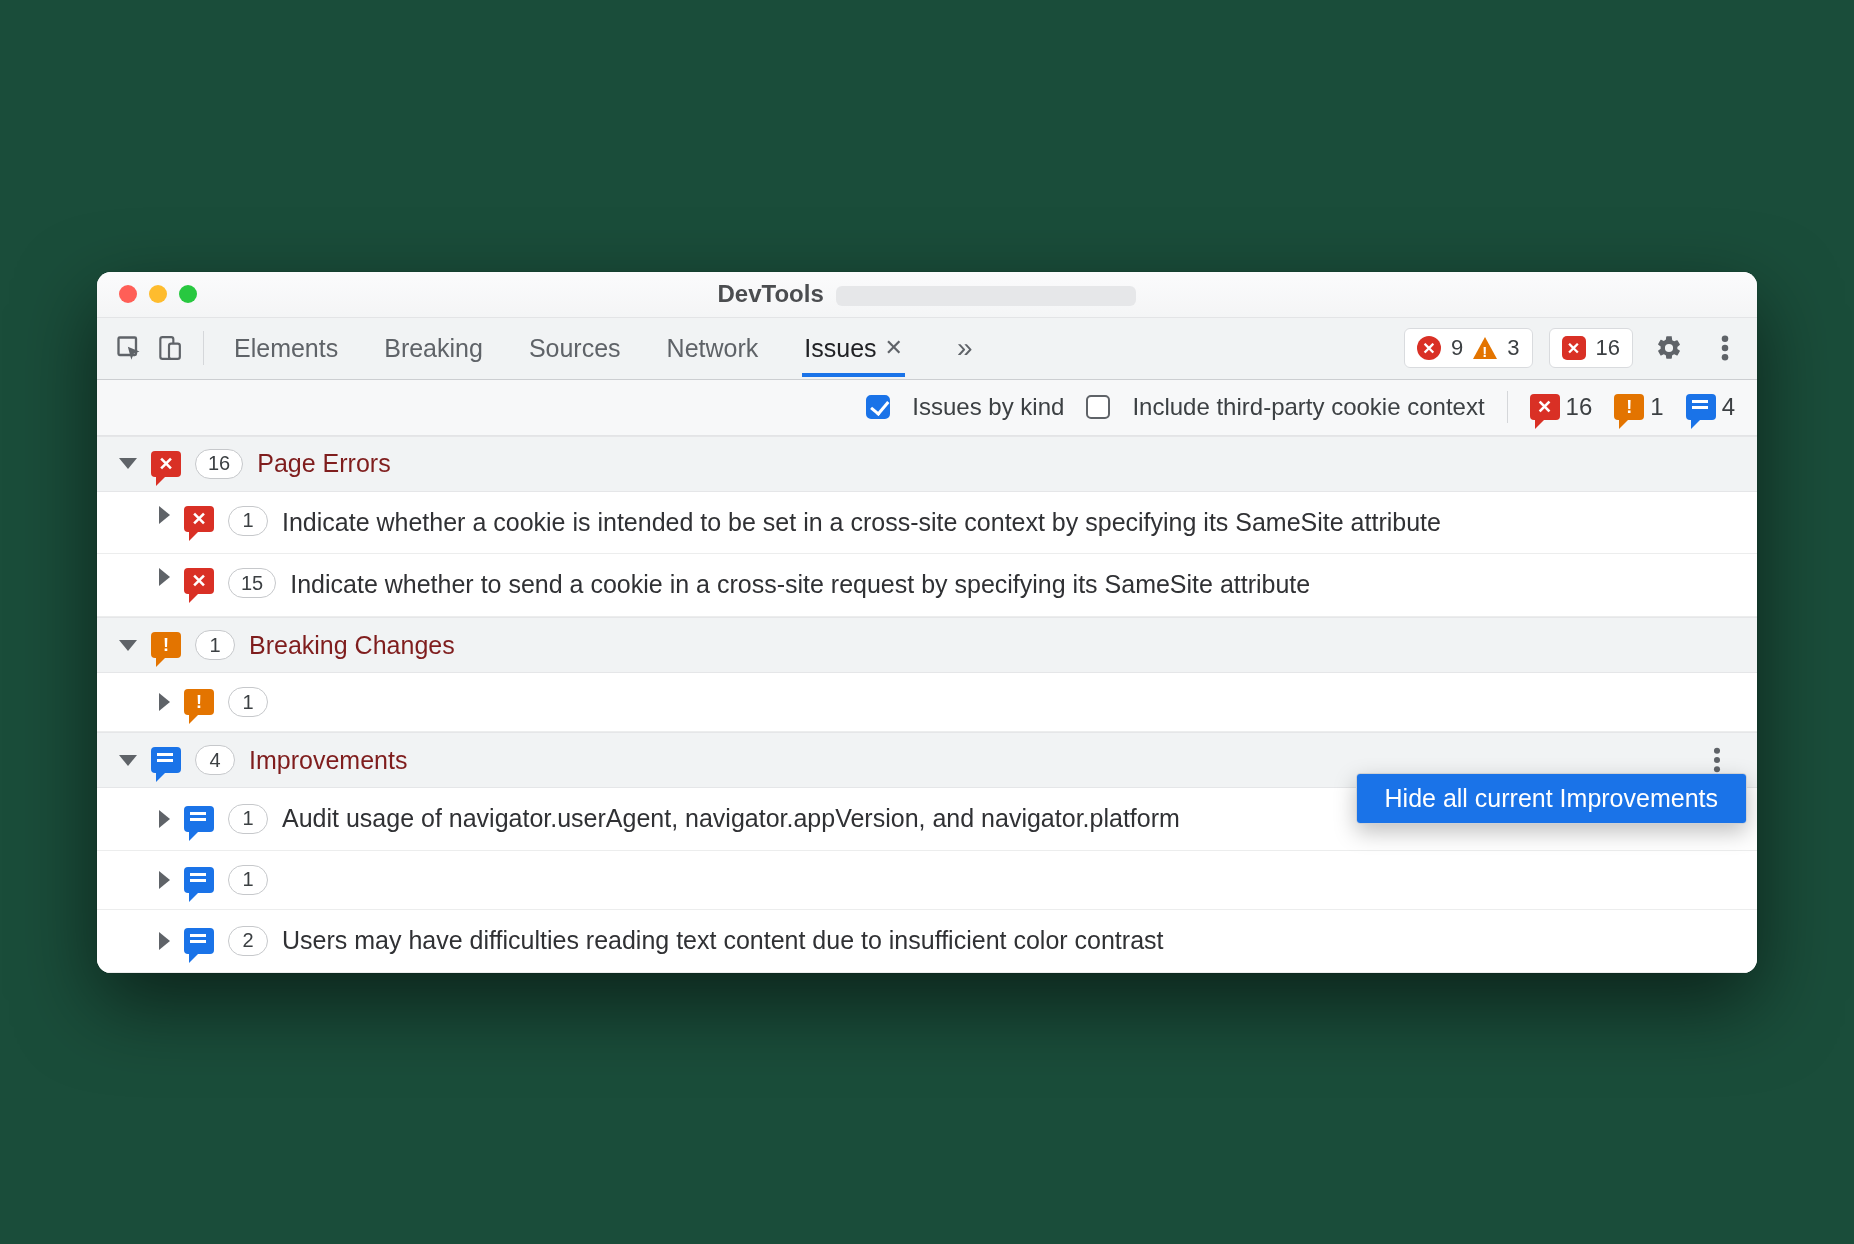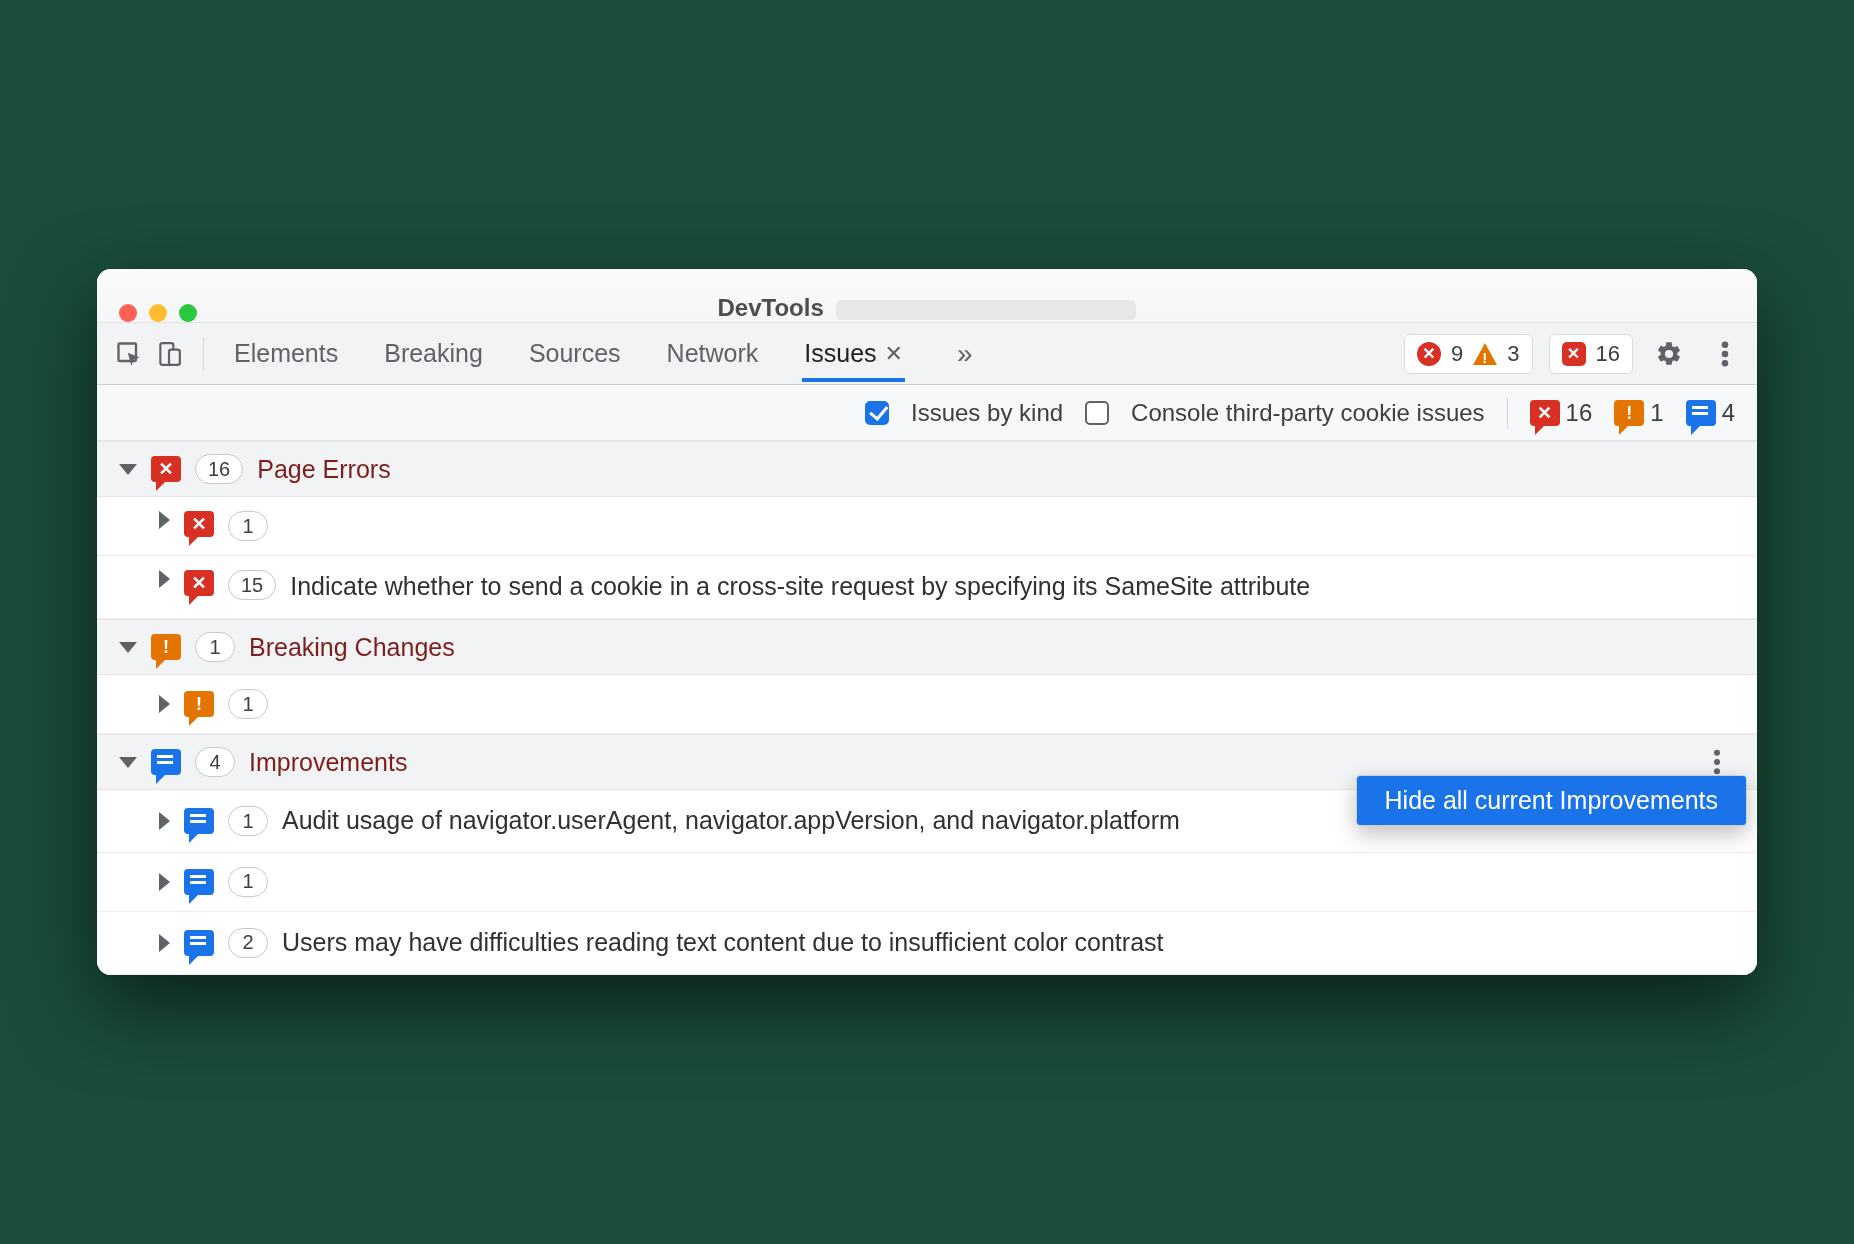--- a/index.html
+++ b/index.html
@@ -10,22 +10,22 @@
     width: 1660px;
     background: #fff;
     border-radius: 14px;
     box-shadow: 0 30px 80px rgba(0,0,0,.55), 0 0 0 1px rgba(0,0,0,.05);
     overflow: hidden;
     color: #202124;
   }
 
   
   .titlebar {
-    height: 54px;
-    display:flex; align-items:flex-end;
+    height: 46px;
+    display:flex; align-items:center;
     background: linear-gradient(#fbfbfc,#f4f5f6);
     border-bottom:1px solid #e3e4e6;
     position:relative;
   }
   .traffic { display:flex; gap:12px; margin-left:22px; }
   .tl { width:18px; height:18px; border-radius:50%; }
   .tl.r{background:#ff5f57;} .tl.y{background:#febc2e;} .tl.g{background:#28c840;}
   .title { position:absolute; left:0; right:0; text-align:center; font-size:24px; color:#4b4d50; font-weight:600;}
   .title .muted{ display:inline-block; width:300px; height:20px; background:#e6e7e9; border-radius:6px; vertical-align:middle; margin-left:6px;}
 
@@ -198,21 +198,21 @@
             <circle cx="3" cy="20" r="2.8"></circle>
           </svg>
       </div>
     </div>
   </div>
 
   <div class="optbar">
     <span class="cb checked"></span>
     <span>Issues by kind</span>
     <span class="cb"></span>
-    <span>Console third-party cookie issues</span>
+    <span>Include third-party cookie context</span>
     <span class="opt-sep"></span>
     <span class="count-pair">
       <span class="speech red">
           <span class="mark">✕</span>
         </span>
       <span>16</span>
     </span>
     <span class="count-pair">
       <span class="speech orange">
           <span class="mark">!</span>
@@ -240,20 +240,21 @@
       <span class="grp-title">Page Errors</span>
     </div>
     <div class="row">
       <span class="tw-r"></span>
       <span class="speech red">
           <span class="mark">✕</span>
         </span>
       <span class="pill">
           <span>1</span>
         </span>
+      <span class="txt">Indicate whether a cookie is intended to be set in a cross-site context by specifying its SameSite attribute</span>
     </div>
     <div class="row">
       <span class="tw-r"></span>
       <span class="speech red">
           <span class="mark">✕</span>
         </span>
       <span class="pill">
           <span>15</span>
         </span>
       <span class="txt">Indicate whether to send a cookie in a cross-site request by specifying its SameSite attribute</span>

